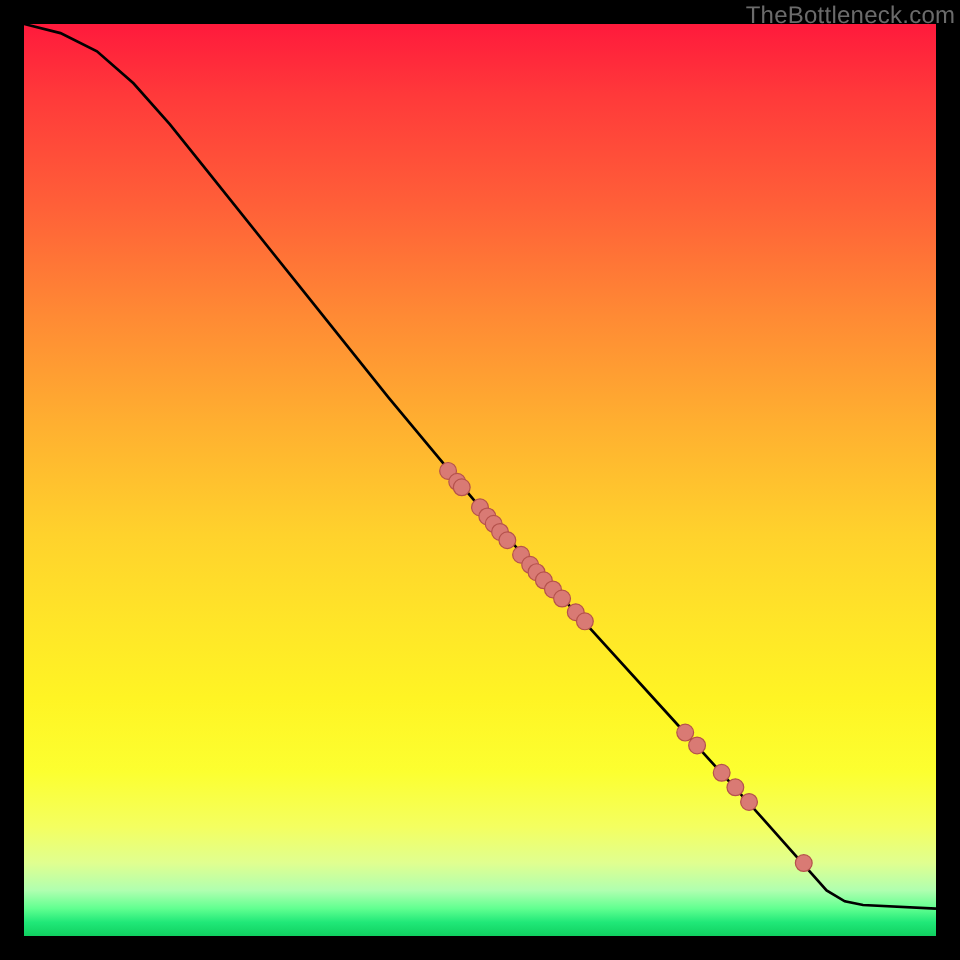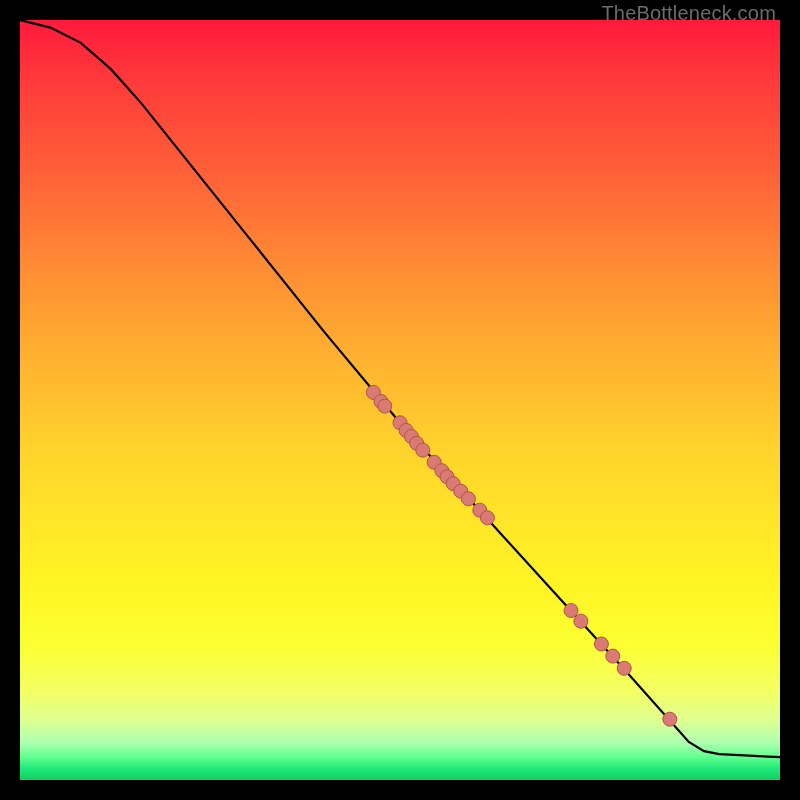--- a/index.html
+++ b/index.html
@@ -35,21 +35,21 @@
       #e0ff90 92%,
       #b0ffb0 95%,
       #60ff90 97%,
       #20e878 98.5%,
       #10d060 100%
     );
   }
   .watermark {
     position: absolute;
     top: 2px;
-    right: 24px;
+    right: 4px;
     color: #6b6b6b;
     font-size: 20px;
     font-weight: 500;
     letter-spacing: 0.2px;
     z-index: 10;
   }
   svg.curve {
     position: absolute;
     inset: 0;
     width: 100%;

